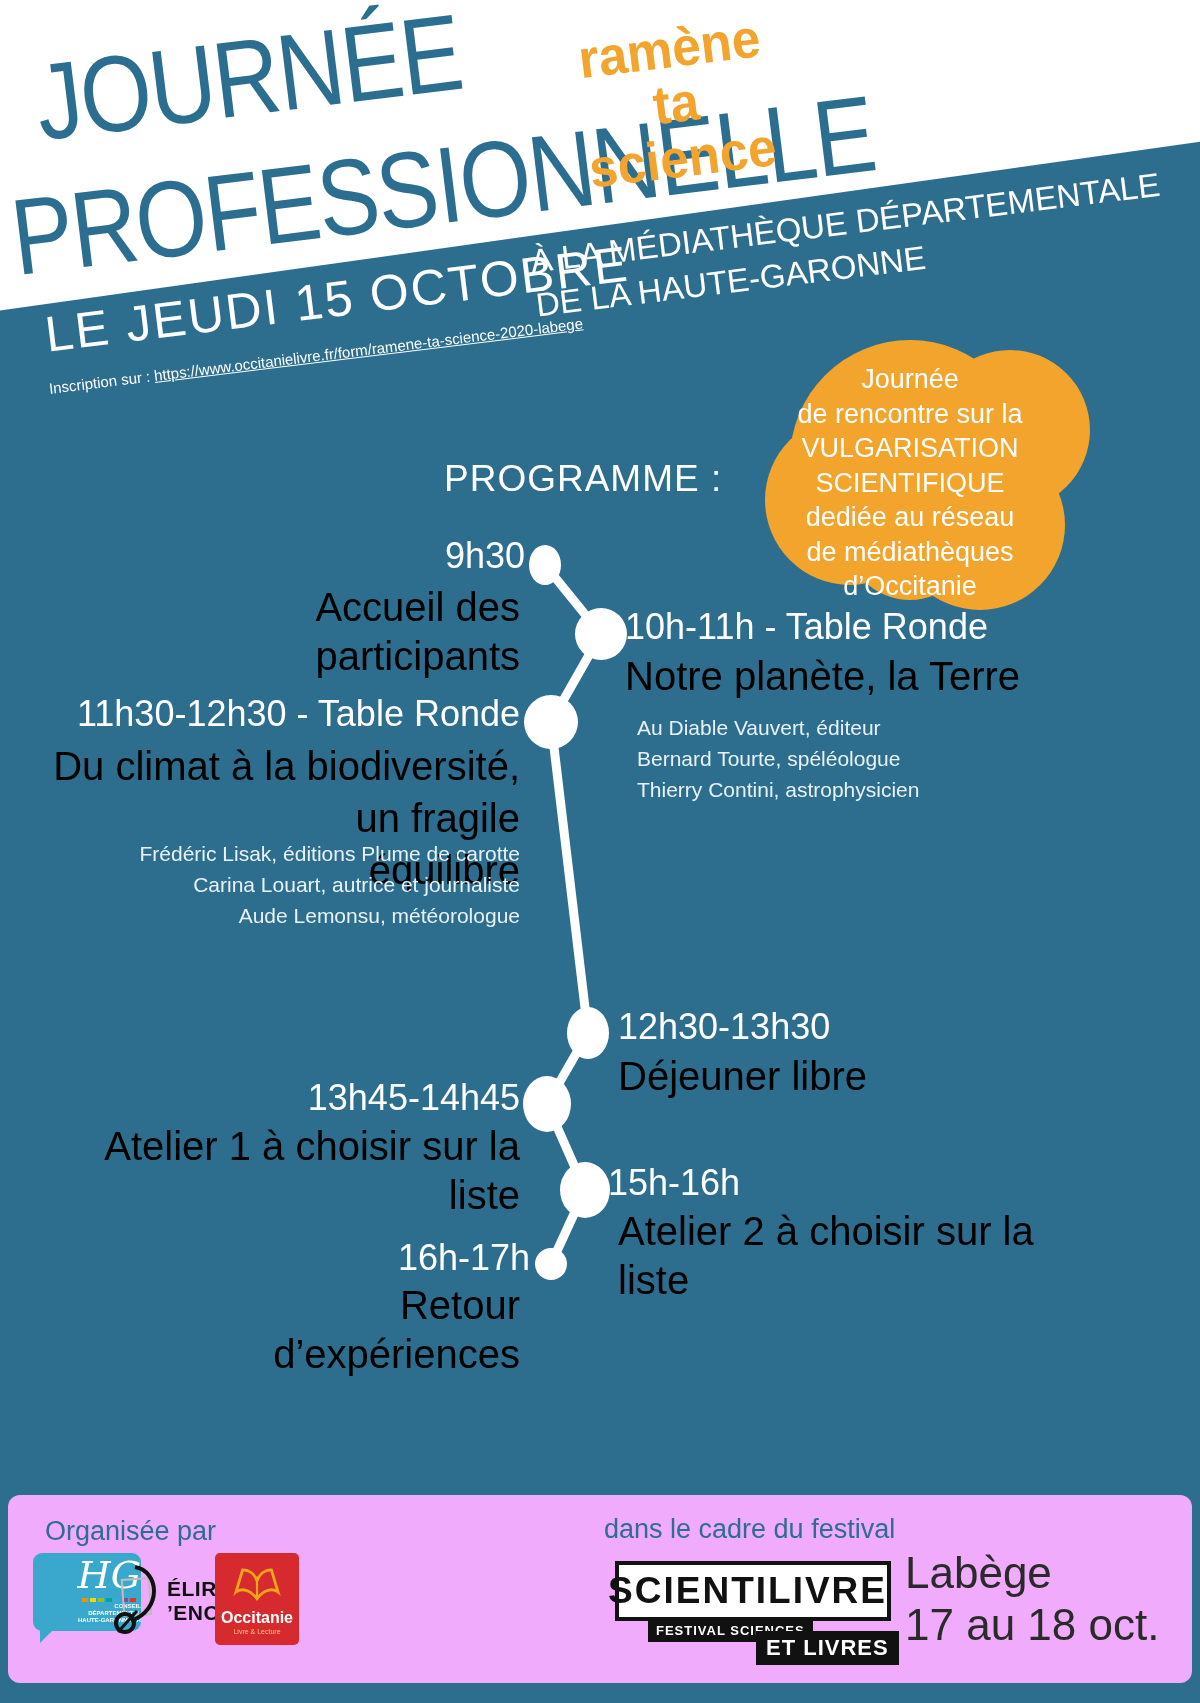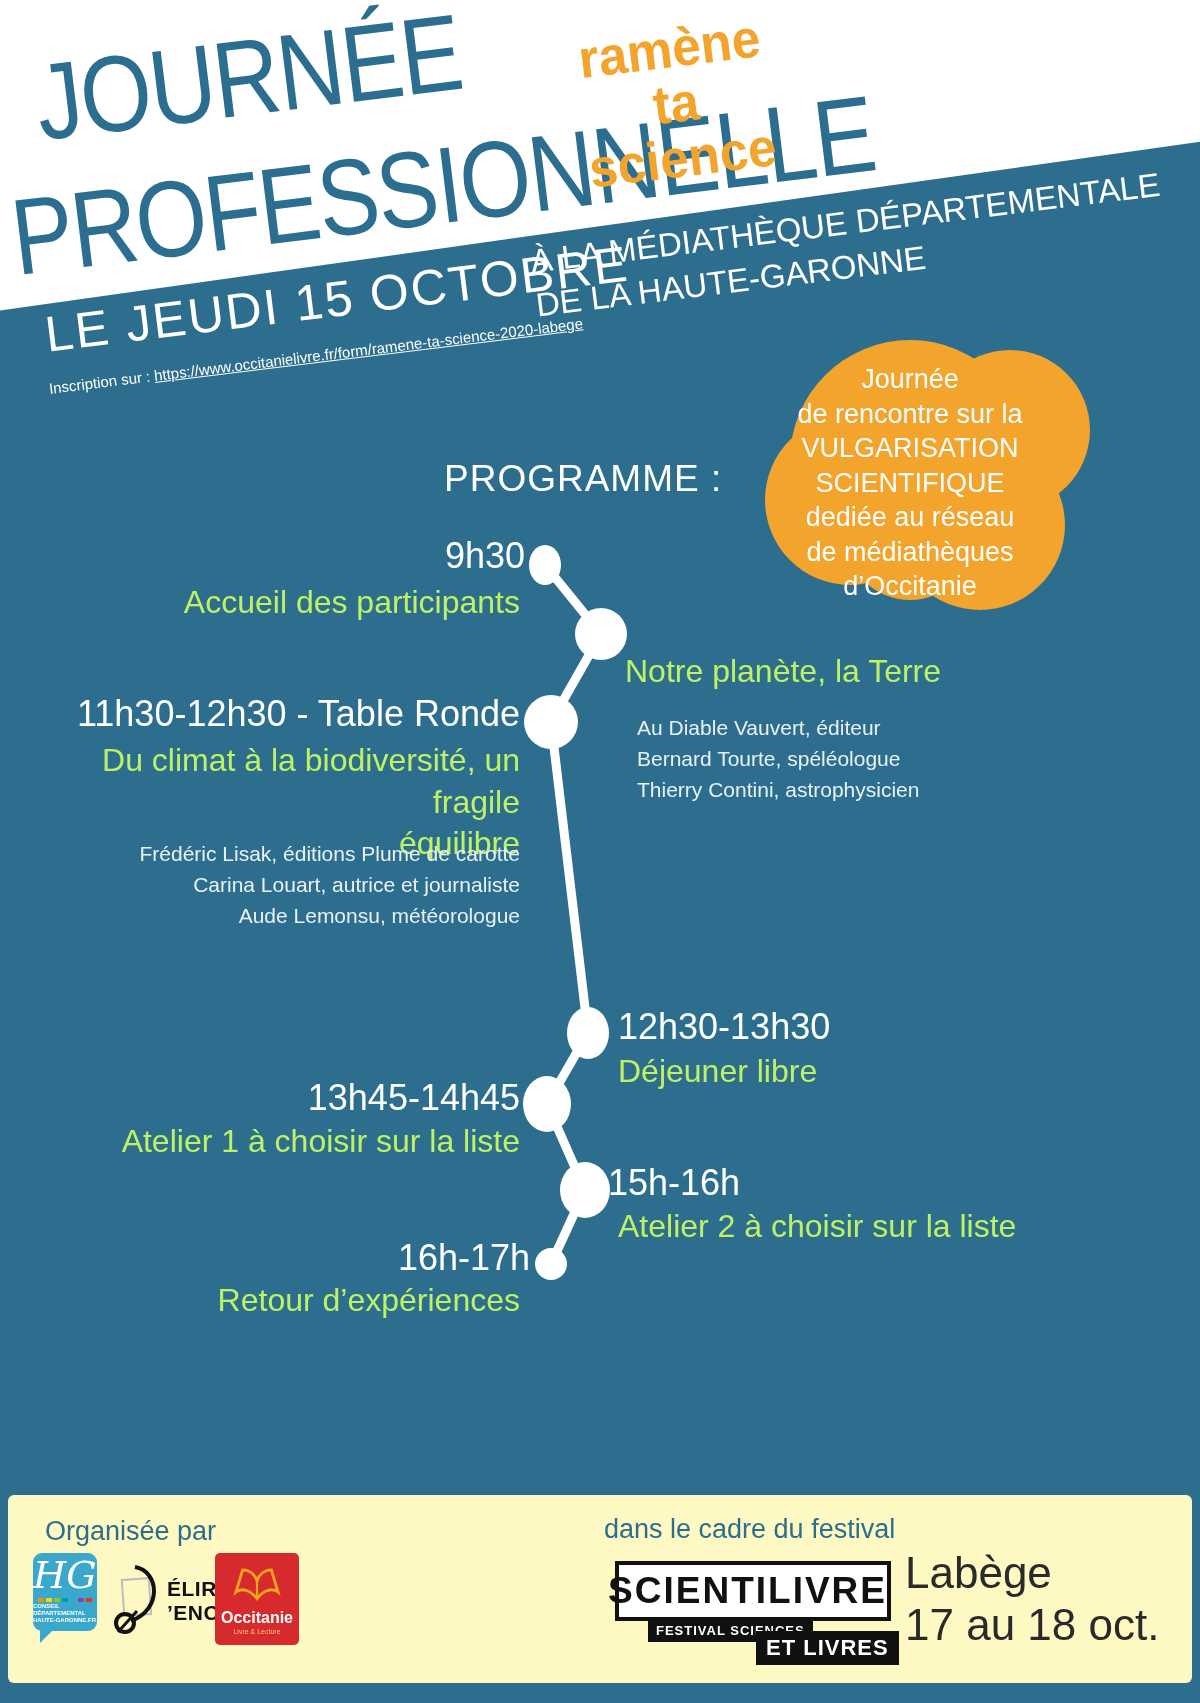--- a/index.html
+++ b/index.html
@@ -48,32 +48,32 @@
   
   .bcirc{background:#f2a42d;border-radius:50%;}
   .bubble-text{
     left:780px;top:362px;width:260px;text-align:center;
     font-size:27px;line-height:1.28;color:#fff;
   }
 
   
   .programme{left:444px;top:458px;font-size:37px;letter-spacing:1px;color:#fff;}
   .time{font-size:36px;color:#fff;line-height:1.1;}
-  .stitle{font-size:32px;color:#bef264;line-height:1.22;}
+  .stitle{font-size:40px;color:#000000;line-height:1.22;}
   .speakers{font-size:21px;color:#e8f2f6;line-height:1.48;}
   .ra{text-align:right;}
 
   
   .footer-box{
-    left:8px;top:1495px;width:1184px;height:188px;background:#fef9c3;border-radius:6px;
+    left:8px;top:1495px;width:1184px;height:188px;background:#f0abfc;border-radius:12px;
   }
   .f-teal{color:#2d6e8e;font-size:27px;}
   .hg-logo{
     left:25px;top:58px;width:64px;height:78px;background:#3aa7cd;border-radius:9px;
-    text-align:left;overflow:hidden;
+    text-align:right;overflow:hidden;padding-left:44px;
   }
   .hg-mono{font-family:"DejaVu Serif",serif;font-style:italic;font-size:38px;color:#fff;line-height:44px;}
   .hg-rainbow{display:flex;height:4px;margin:1px 4px 1px 4px;}
   .hg-rainbow span{flex:1;margin:0 1px;}
   .hg-cap{font-size:6px;font-weight:bold;color:#fff;line-height:7px;white-space:pre-line;}
   .hg-tail{
     left:32px;top:134px;width:0;height:0;
     border-left:14px solid #3aa7cd;border-bottom:14px solid transparent;
   }
   .delires{left:97px;top:66px;display:flex;align-items:center;}
@@ -144,20 +144,21 @@
       <ellipse cx="588" cy="1033" rx="21" ry="26"></ellipse>
       <ellipse cx="547" cy="1104" rx="24" ry="28"></ellipse>
       <ellipse cx="585" cy="1190" rx="25" ry="28"></ellipse>
       <circle cx="551" cy="1264" r="16"></circle>
     </g>
   </svg>
 
   <div class="abs time ra" style="left:325px;top:536px;width:200px;">9h30</div>
   <div class="abs stitle ra" style="left:120px;top:583px;width:400px;">Accueil des participants</div>
 
+  <div class="abs time" style="left:625px;top:607px;width:520px;">10h-11h - Table Ronde</div>
   <div class="abs stitle" style="left:625px;top:652px;width:420px;">Notre planète, la Terre</div>
   <div class="abs speakers pre" style="left:625px;top:712px;width:420px;margin-left:12px;">Au Diable Vauvert, éditeur
 Bernard Tourte, spéléologue
 Thierry Contini, astrophysicien</div>
 
   <div class="abs time ra" style="left:40px;top:694px;width:480px;">11h30-12h30 - Table Ronde</div>
   <div class="abs stitle ra pre" style="left:20px;top:740px;width:500px;line-height:1.3;">Du climat à la biodiversité, un fragile
 équilibre</div>
   <div class="abs speakers ra pre" style="left:100px;top:838px;width:420px;">Frédéric Lisak, éditions Plume de carotte
 Carina Louart, autrice et journaliste

